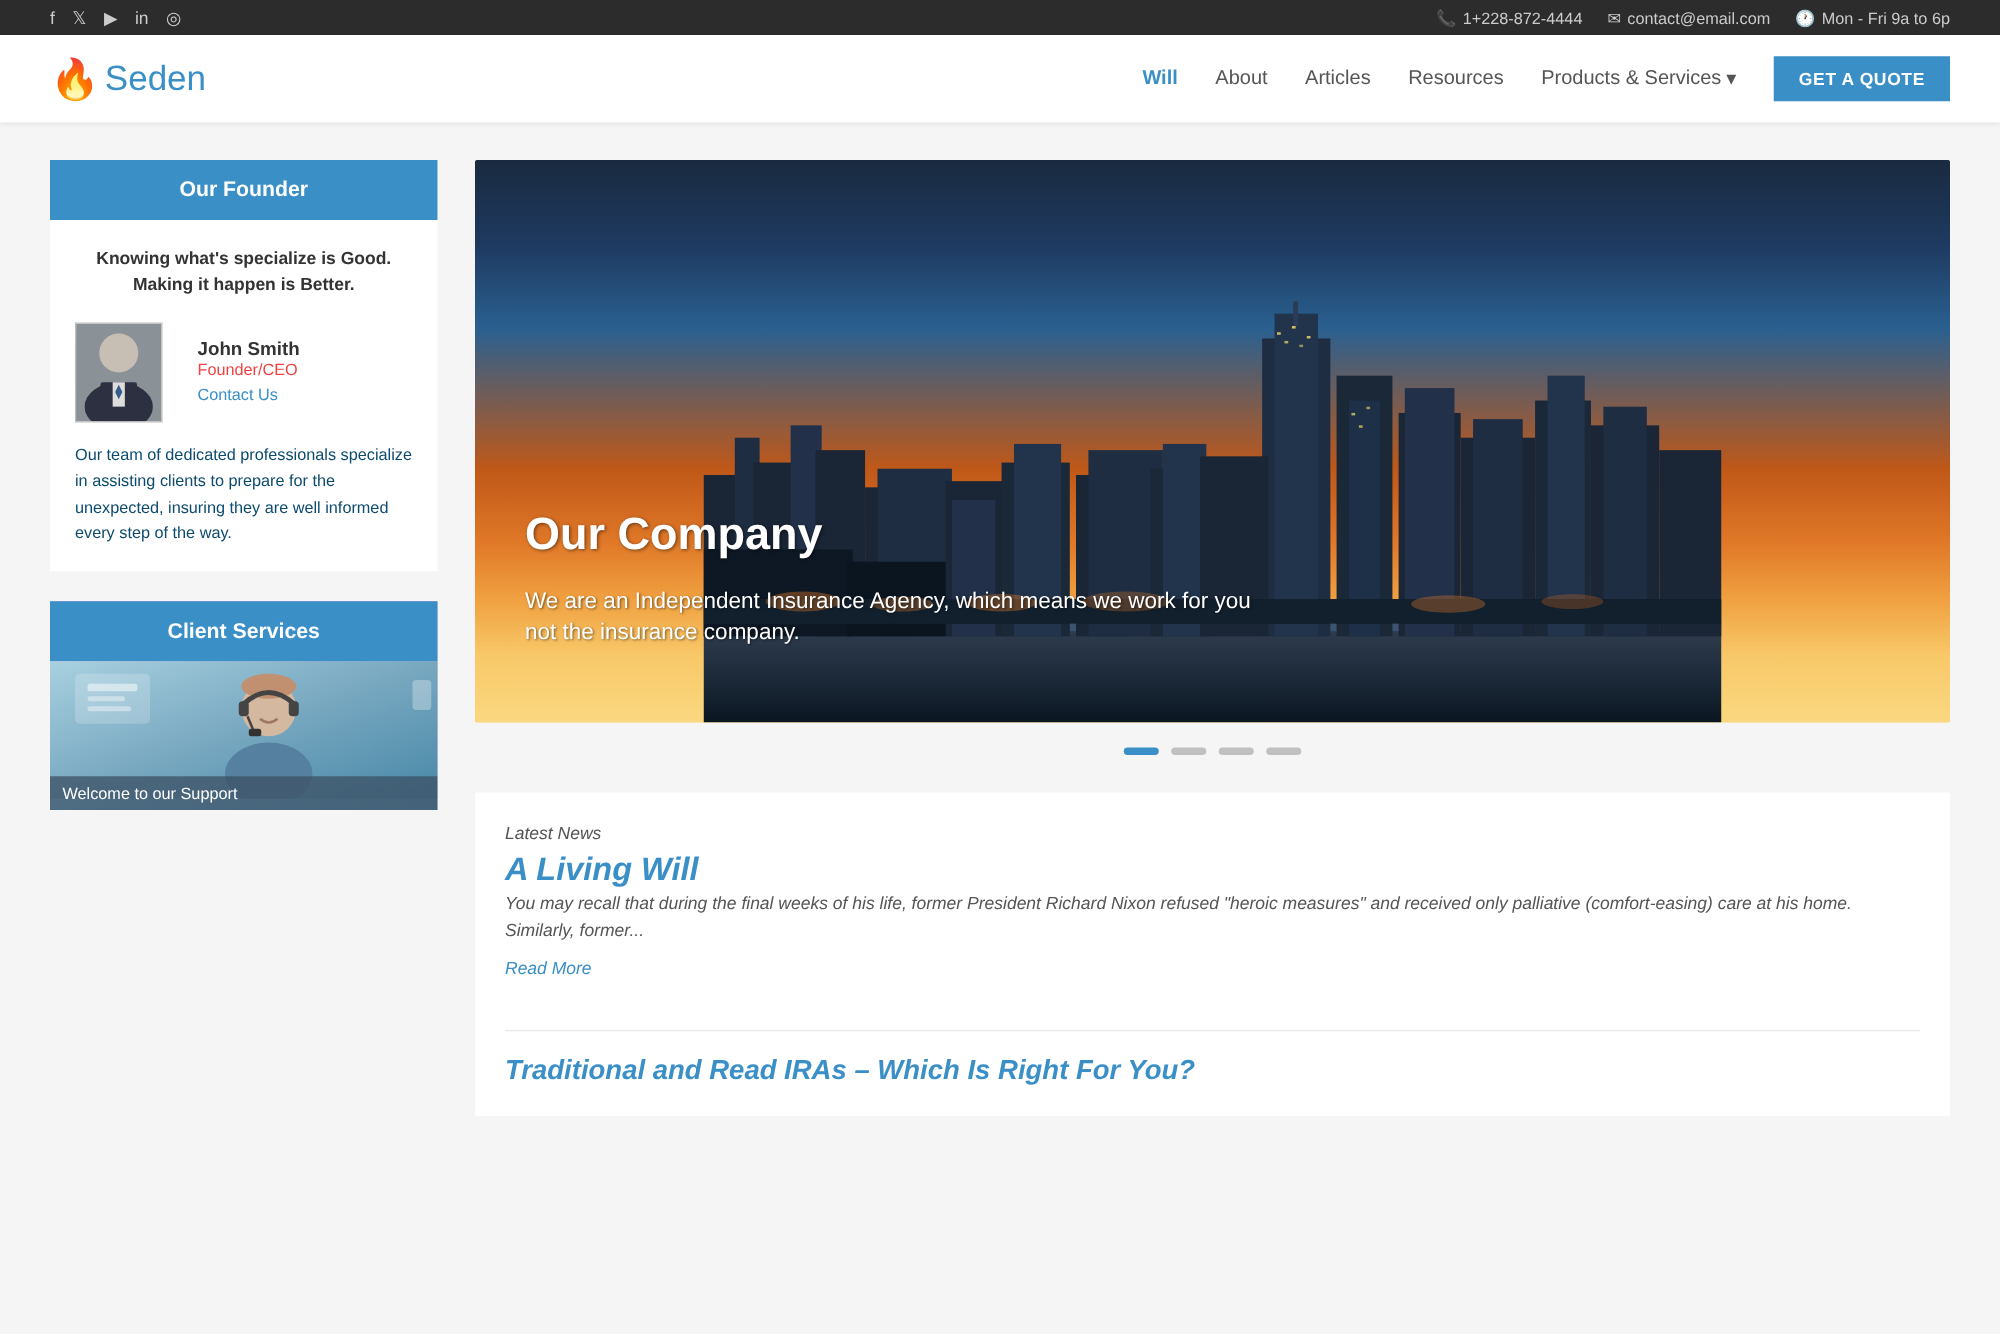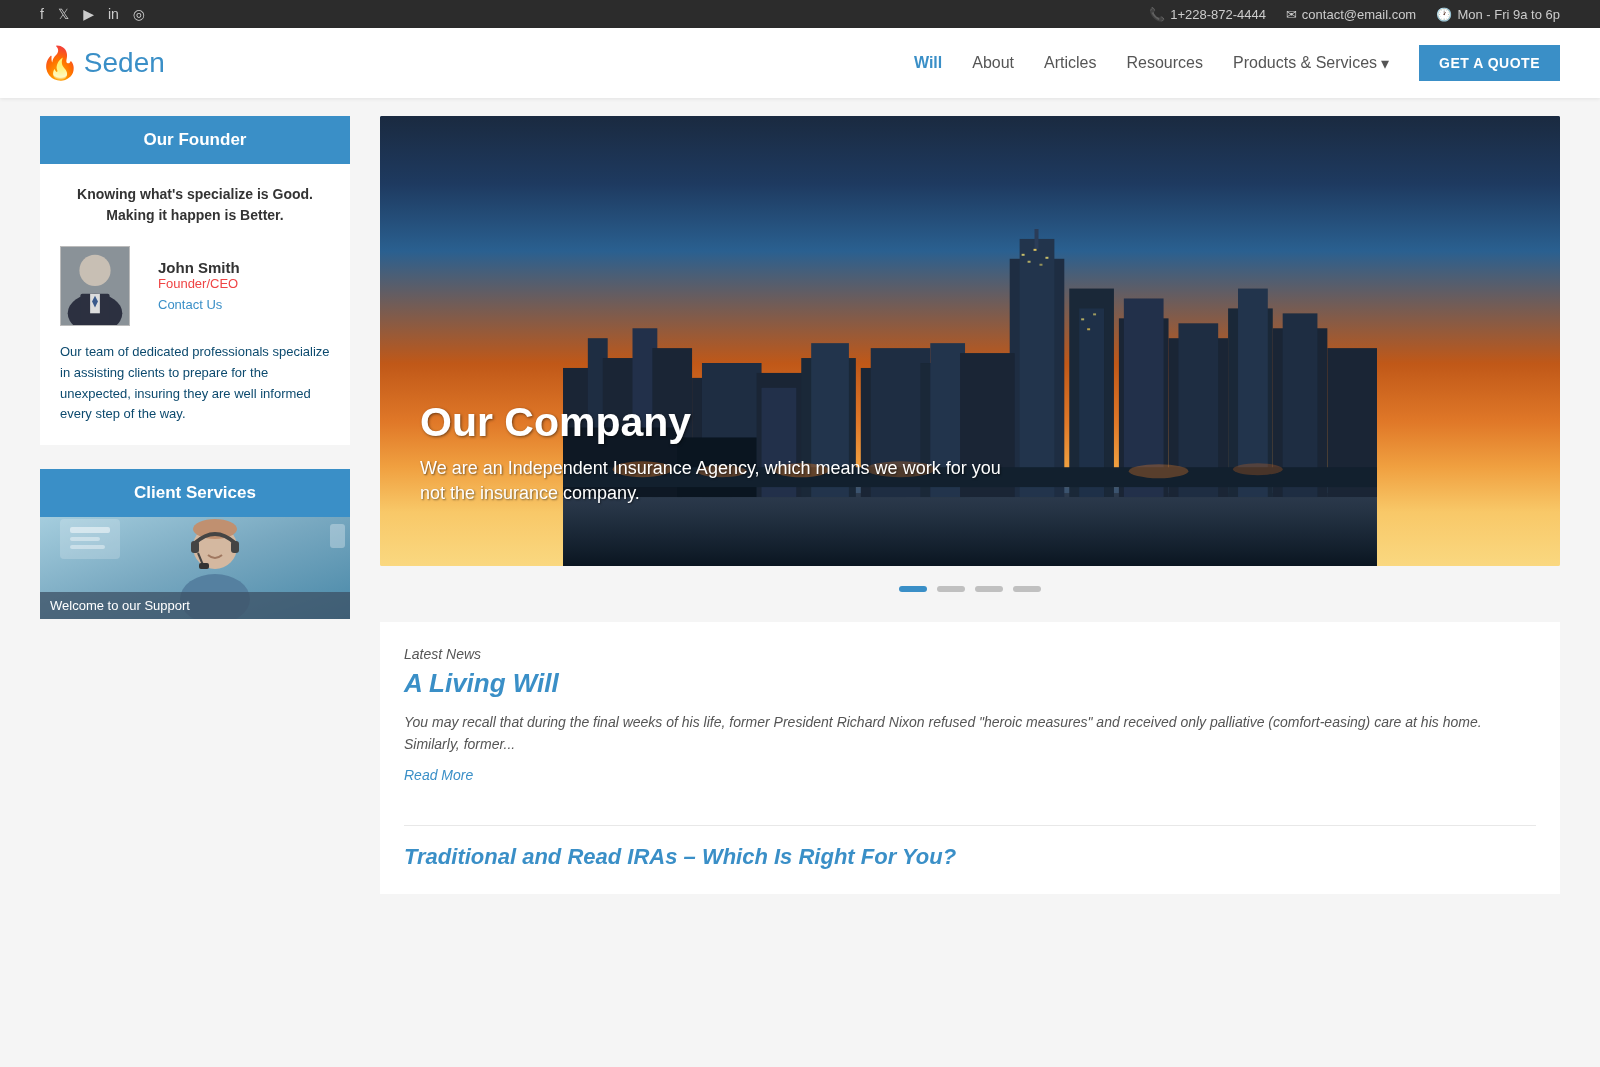--- a/index.html
+++ b/index.html
@@ -52,21 +52,21 @@
       font-size: 14px;
       font-weight: 600;
       cursor: pointer;
       letter-spacing: 0.5px;
     }
 
     
     .main-container {
       display: flex;
       gap: 0;
-      padding: 18px 40px;
+      padding: 30px 40px;
       max-width: 1600px;
       margin: 0 auto;
     }
 
     
     .sidebar {
       width: 310px;
       min-width: 310px;
       margin-right: 30px;
     }
@@ -130,25 +130,25 @@
     .founder-details .contact-link { color: #3a8fc7; font-size: 13px; text-decoration: none; }
 
     .founder-desc { font-size: 13px; color: #0c4a6e; line-height: 1.6; }
 
     
     .client-services-card {
       background: #f9a8d4;
     }
     .client-services-img {
       width: 100%;
-      height: 102px;
+      height: 119px;
       background: linear-gradient(135deg, #a8d4e8 0%, #7ab8d4 40%, #5a9ab8 100%);
       position: relative;
       display: flex;
-      align-items: flex-end;
+      align-items: flex-start;
       justify-content: center;
       overflow: hidden;
     }
     .cs-overlay {
       position: absolute;
       bottom: 0;
       left: 0;
       right: 0;
       background: rgba(60,80,100,0.75);
       color: #fff;
@@ -172,23 +172,23 @@
     }
 
     .hero-overlay {
       position: absolute;
       bottom: 60px;
       left: 40px;
       color: #fff;
     }
 
     .hero-title {
-      font-size: 41px;
+      font-size: 36px;
       font-weight: 700;
-      margin-bottom: 10px;
+      margin-bottom: 20px;
       text-shadow: 1px 1px 3px rgba(0,0,0,0.5);
     }
 
     .hero-subtitle {
       font-size: 18px;
       max-width: 600px;
       line-height: 1.4;
       text-shadow: 1px 1px 2px rgba(0,0,0,0.5);
     }
 
@@ -216,21 +216,21 @@
       margin-bottom: 6px;
       font-weight: 400;
     }
 
     .news-title-link {
       font-size: 26px;
       color: #3a8fc7;
       font-weight: 700;
       text-decoration: none;
       display: block;
-      margin-bottom: 12px;
+      margin-bottom: 0;
     }
 
     .news-excerpt {
       font-size: 14px;
       color: #555;
       line-height: 1.6;
       margin-bottom: 10px;
     }
 
     .read-more {

